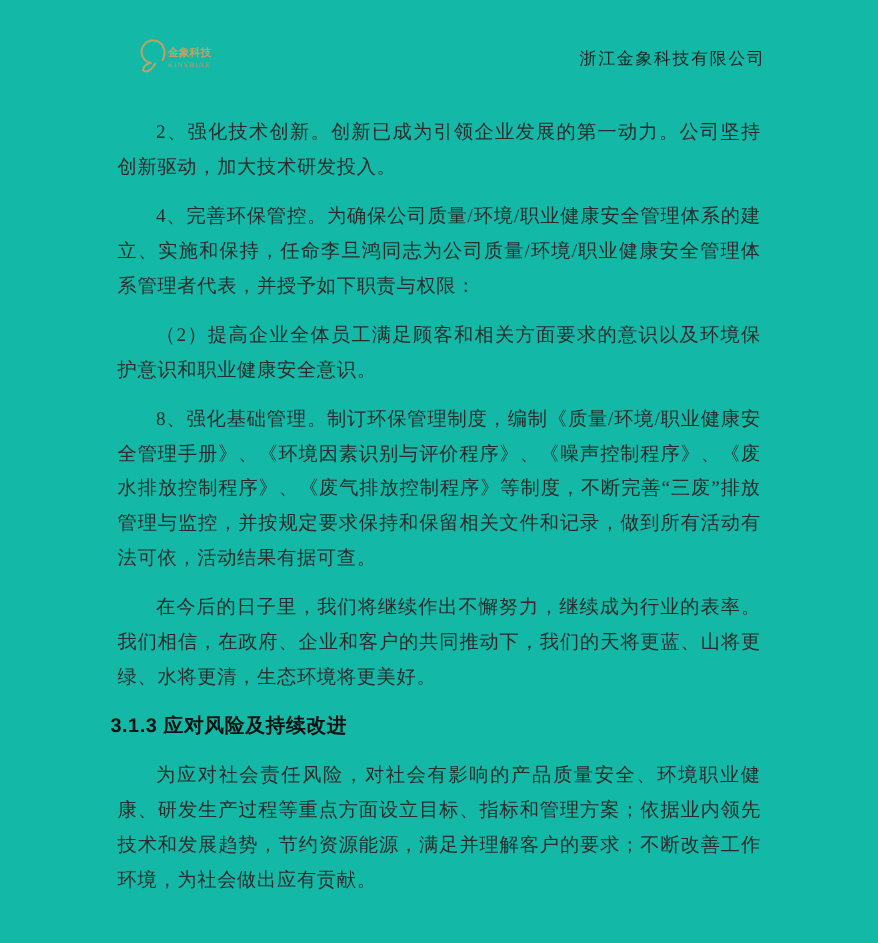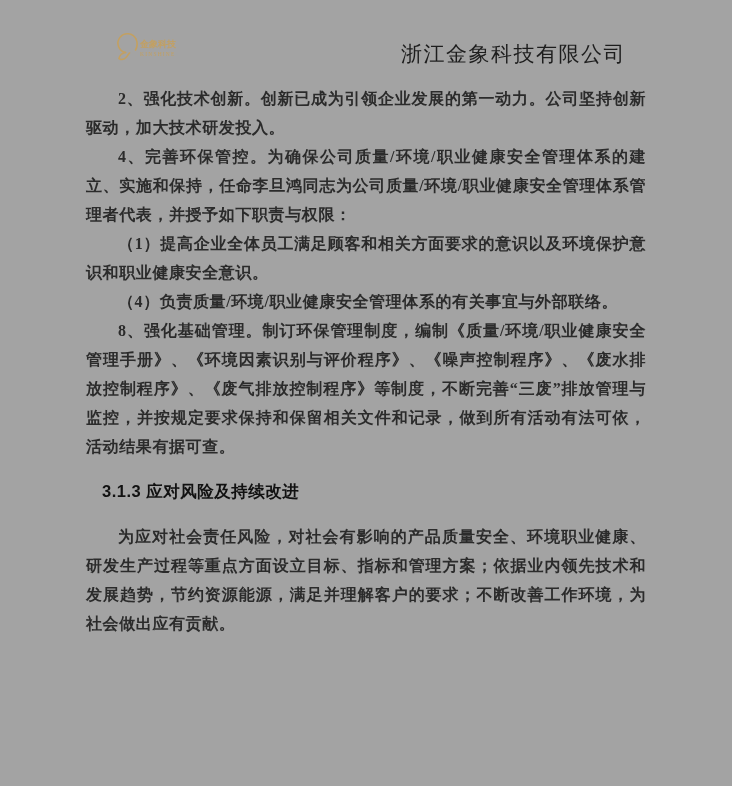--- a/index.html
+++ b/index.html
@@ -4,21 +4,21 @@
 <style>
   html, body {
     margin: 0;
     padding: 0;
     background: #ffffff;
   }
   .page {
     position: relative;
     width: 732px;
     height: 786px;
-    background: #a3a3a3;
+    background: #14b8a6;
     overflow: hidden;
     font-family: "Liberation Serif", "DejaVu Serif", serif;
     color: #2b2b2b;
   }
   
   .header {
     position: absolute;
     top: 26px;
     left: 86px;
     right: 86px;
@@ -26,46 +26,45 @@
   }
   .logo {
     position: absolute;
     left: 26px;
     top: 4px;
     width: 72px;
     height: 34px;
   }
   .company-name {
     position: absolute;
-    right: 20px;
+    right: 8px;
     top: 14px;
-    font-size: 21px;
+    font-size: 14px;
     letter-spacing: 1.5px;
     color: #1d1d1d;
     white-space: nowrap;
   }
   
   .doc-body {
     position: absolute;
     top: 84px;
     left: 86px;
     width: 560px;
     font-size: 16px;
     line-height: 29px;
     text-align: justify;
     text-justify: inter-ideograph;
     letter-spacing: 0.6px;
   }
   .doc-body p {
-    margin: 0;
+    margin: 12px;
     text-indent: 2em;
-    font-weight: bold;
   }
   .doc-body h3.section-heading {
-    margin: 16px;
+    margin: 6px;
     font-family: "Liberation Sans", "DejaVu Sans", sans-serif;
     font-size: 16.5px;
     font-weight: bold;
     color: #111;
     line-height: 29px;
     text-indent: 0;
     letter-spacing: 0.5px;
   }
 </style>
 </head>
@@ -84,20 +83,20 @@
         <text x="28" y="17" fill="#c3a061" font-size="9" font-weight="bold">金象科技</text>
         <text x="28" y="26" fill="#c3a061" font-size="5.5" letter-spacing="1.2">KINSHINE</text>
       </svg>
     </div>
     <div class="company-name">浙江金象科技有限公司</div>
   </div>
 
   <div class="doc-body">
     <p>2、强化技术创新。创新已成为引领企业发展的第一动力。公司坚持创新驱动，加大技术研发投入。</p>
     <p>4、完善环保管控。为确保公司质量/环境/职业健康安全管理体系的建立、实施和保持，任命李旦鸿同志为公司质量/环境/职业健康安全管理体系管理者代表，并授予如下职责与权限：</p>
-    <p>（1）提高企业全体员工满足顾客和相关方面要求的意识以及环境保护意识和职业健康安全意识。</p>
-    <p>（4）负责质量/环境/职业健康安全管理体系的有关事宜与外部联络。</p>
+    <p>（2）提高企业全体员工满足顾客和相关方面要求的意识以及环境保护意识和职业健康安全意识。</p>
     <p>8、强化基础管理。制订环保管理制度，编制《质量/环境/职业健康安全管理手册》、《环境因素识别与评价程序》、《噪声控制程序》、《废水排放控制程序》、《废气排放控制程序》等制度，不断完善“三废”排放管理与监控，并按规定要求保持和保留相关文件和记录，做到所有活动有法可依，活动结果有据可查。</p>
+    <p>在今后的日子里，我们将继续作出不懈努力，继续成为行业的表率。我们相信，在政府、企业和客户的共同推动下，我们的天将更蓝、山将更绿、水将更清，生态环境将更美好。</p>
     <h3 class="section-heading">3.1.3 应对风险及持续改进</h3>
     <p>为应对社会责任风险，对社会有影响的产品质量安全、环境职业健康、研发生产过程等重点方面设立目标、指标和管理方案；依据业内领先技术和发展趋势，节约资源能源，满足并理解客户的要求；不断改善工作环境，为社会做出应有贡献。</p>
   </div>
 
 </div>
 
 </body></html>

